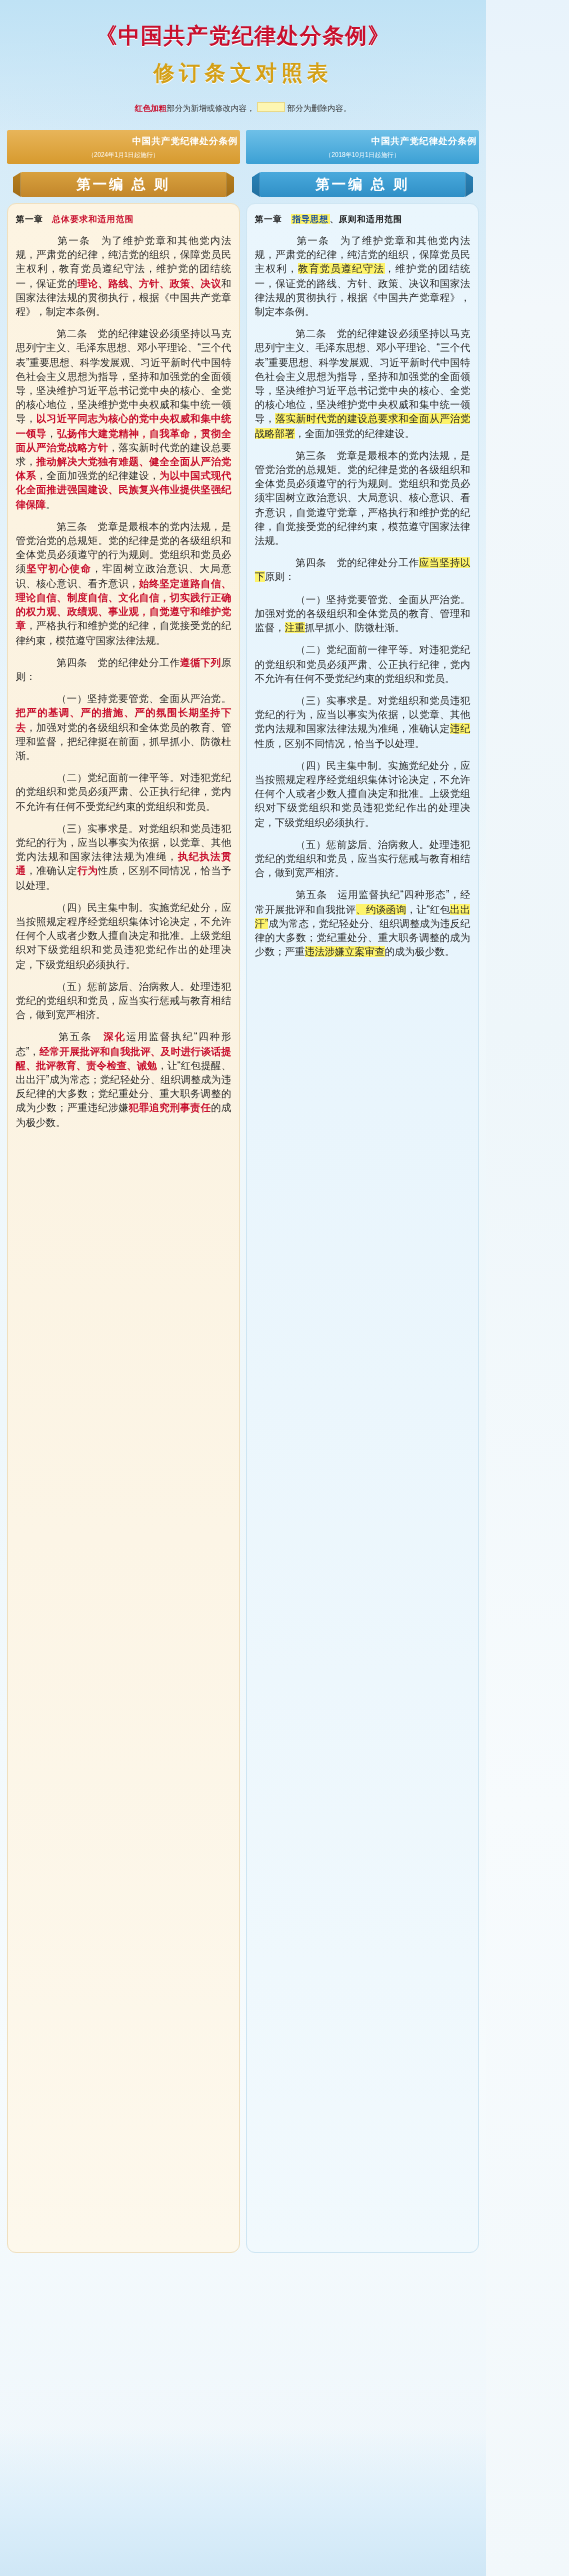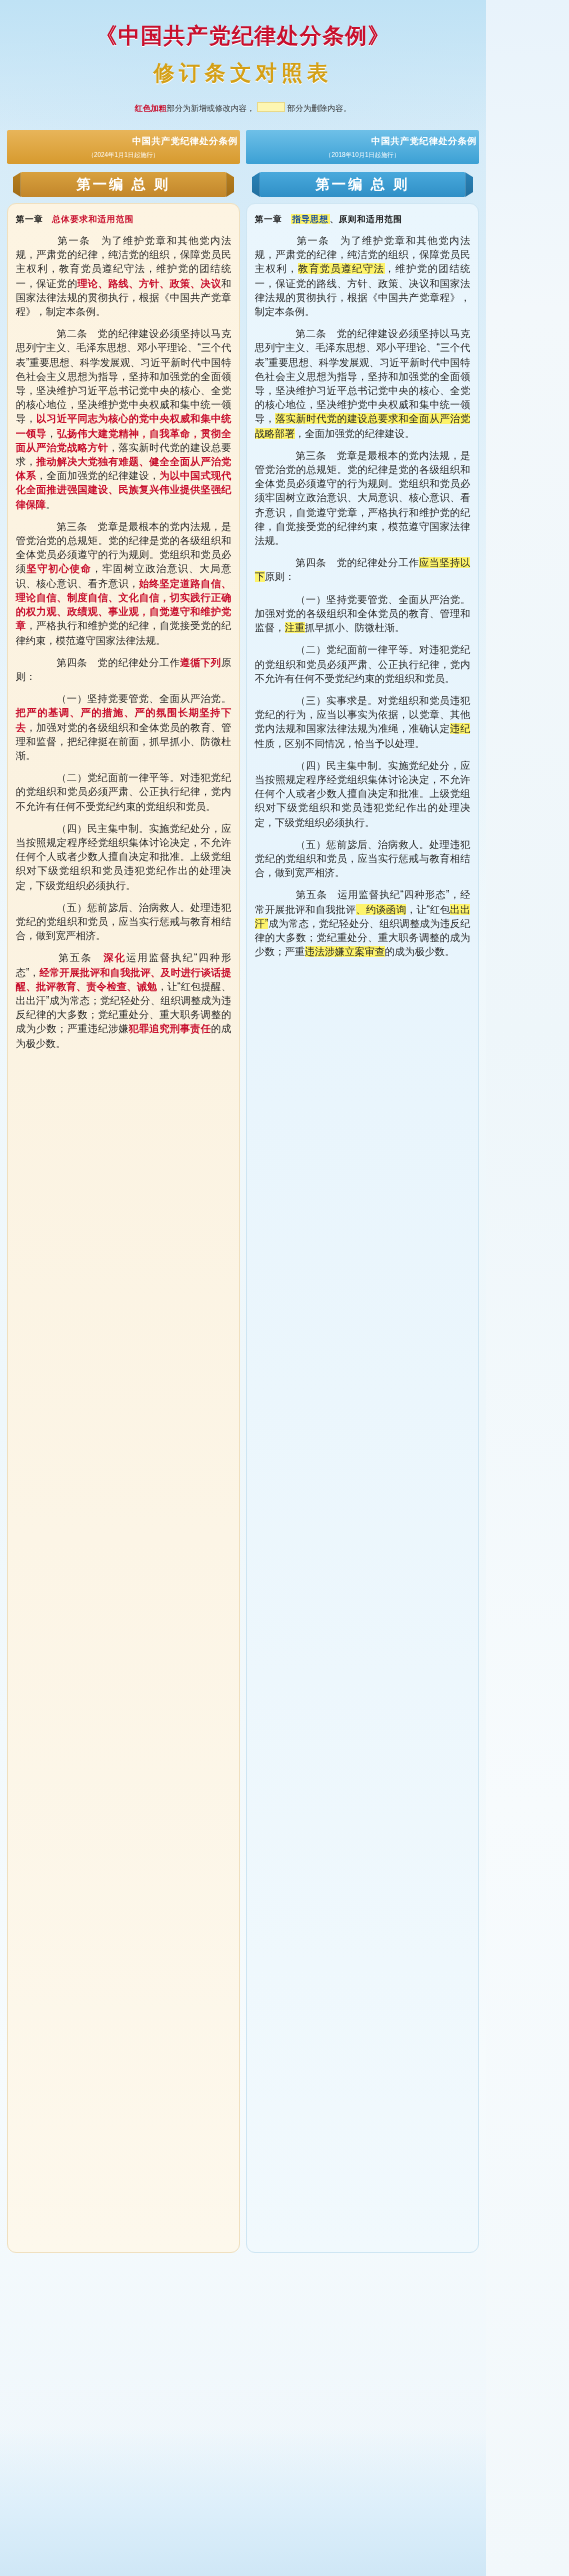--- a/index.html
+++ b/index.html
@@ -172,20 +172,21 @@
         <p class="art">　　第二条　党的纪律建设必须坚持以马克思列宁主义、毛泽东思想、邓小平理论、“三个代表”重要思想、科学发展观、习近平新时代中国特色社会主义思想为指导，坚持和加强党的全面领导，坚决维护习近平总书记党中央的核心、全党的核心地位，坚决维护党中央权威和集中统一领导，<span class="r">以习近平同志为核心的党中央权威和集中统一领导</span>，<span class="r">弘扬伟大建党精神，自我革命，贯彻全面从严治党战略方针</span>，落实新时代党的建设总要求，<span class="r">推动解决大党独有难题、健全全面从严治党体系</span>，全面加强党的纪律建设，<span class="r">为以中国式现代化全面推进强国建设、民族复兴伟业提供坚强纪律保障</span>。</p>
 
         <p class="art">　　第三条　党章是最根本的党内法规，是管党治党的总规矩。党的纪律是党的各级组织和全体党员必须遵守的行为规则。党组织和党员必须<span class="r">坚守初心使命</span>，牢固树立政治意识、大局意识、核心意识、看齐意识，<span class="r">始终坚定道路自信、理论自信、制度自信、文化自信，切实践行正确的权力观、政绩观、事业观，自觉遵守和维护党章</span>，严格执行和维护党的纪律，自觉接受党的纪律约束，模范遵守国家法律法规。</p>
 
         <p class="art">　　第四条　党的纪律处分工作<span class="r">遵循下列</span>原则：</p>
 
         <p class="art">　　（一）坚持党要管党、全面从严治党。<span class="r">把严的基调、严的措施、严的氛围长期坚持下去</span>，加强对党的各级组织和全体党员的教育、管理和监督，把纪律挺在前面，抓早抓小、防微杜渐。</p>
 
         <p class="art">　　（二）党纪面前一律平等。对违犯党纪的党组织和党员必须严肃、公正执行纪律，党内不允许有任何不受党纪约束的党组织和党员。</p>
 
+        <p class="art">　　（三）实事求是。对党组织和党员违犯党纪的行为，应当以事实为依据，以党章、其他党内法规和国家法律法规为准绳，<span class="r">执纪执法贯通</span>，准确认定<span class="r">行为</span>性质，区别不同情况，恰当予以处理。</p>
 
         <p class="art">　　（四）民主集中制。实施党纪处分，应当按照规定程序经党组织集体讨论决定，不允许任何个人或者少数人擅自决定和批准。上级党组织对下级党组织和党员违犯党纪作出的处理决定，下级党组织必须执行。</p>
 
         <p class="art">　　（五）惩前毖后、治病救人。处理违犯党纪的党组织和党员，应当实行惩戒与教育相结合，做到宽严相济。</p>
 
         <p class="art">　　第五条　<span class="r">深化</span>运用监督执纪“四种形态”，<span class="r">经常开展批评和自我批评、及时进行谈话提醒、批评教育、责令检查、诫勉</span>，让“红包提醒、出出汗”成为常态；党纪轻处分、组织调整成为违反纪律的大多数；党纪重处分、重大职务调整的成为少数；严重违纪涉嫌<span class="r">犯罪追究刑事责任</span>的成为极少数。</p>
       </div>
     </div>
 
     <div class="col">

